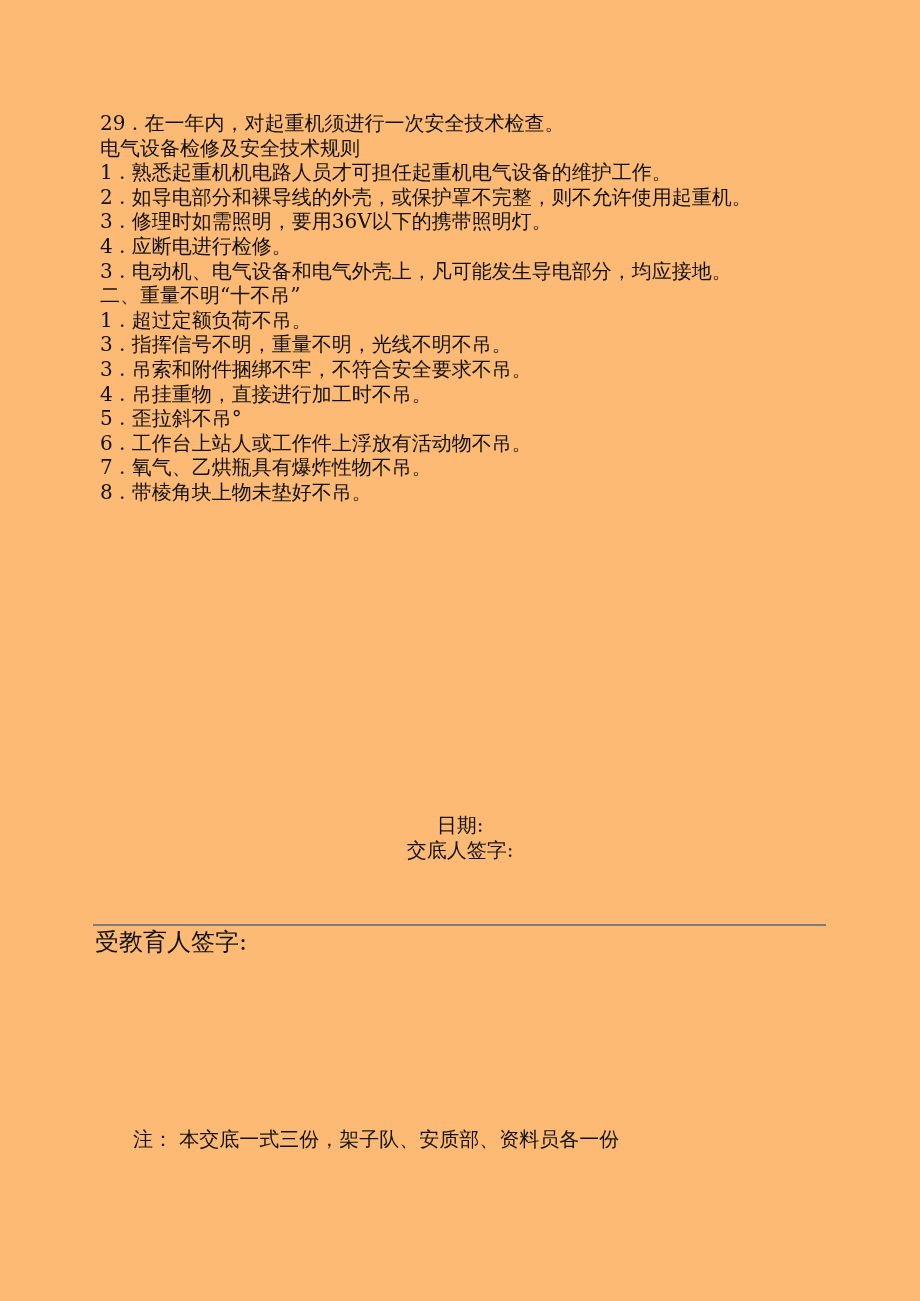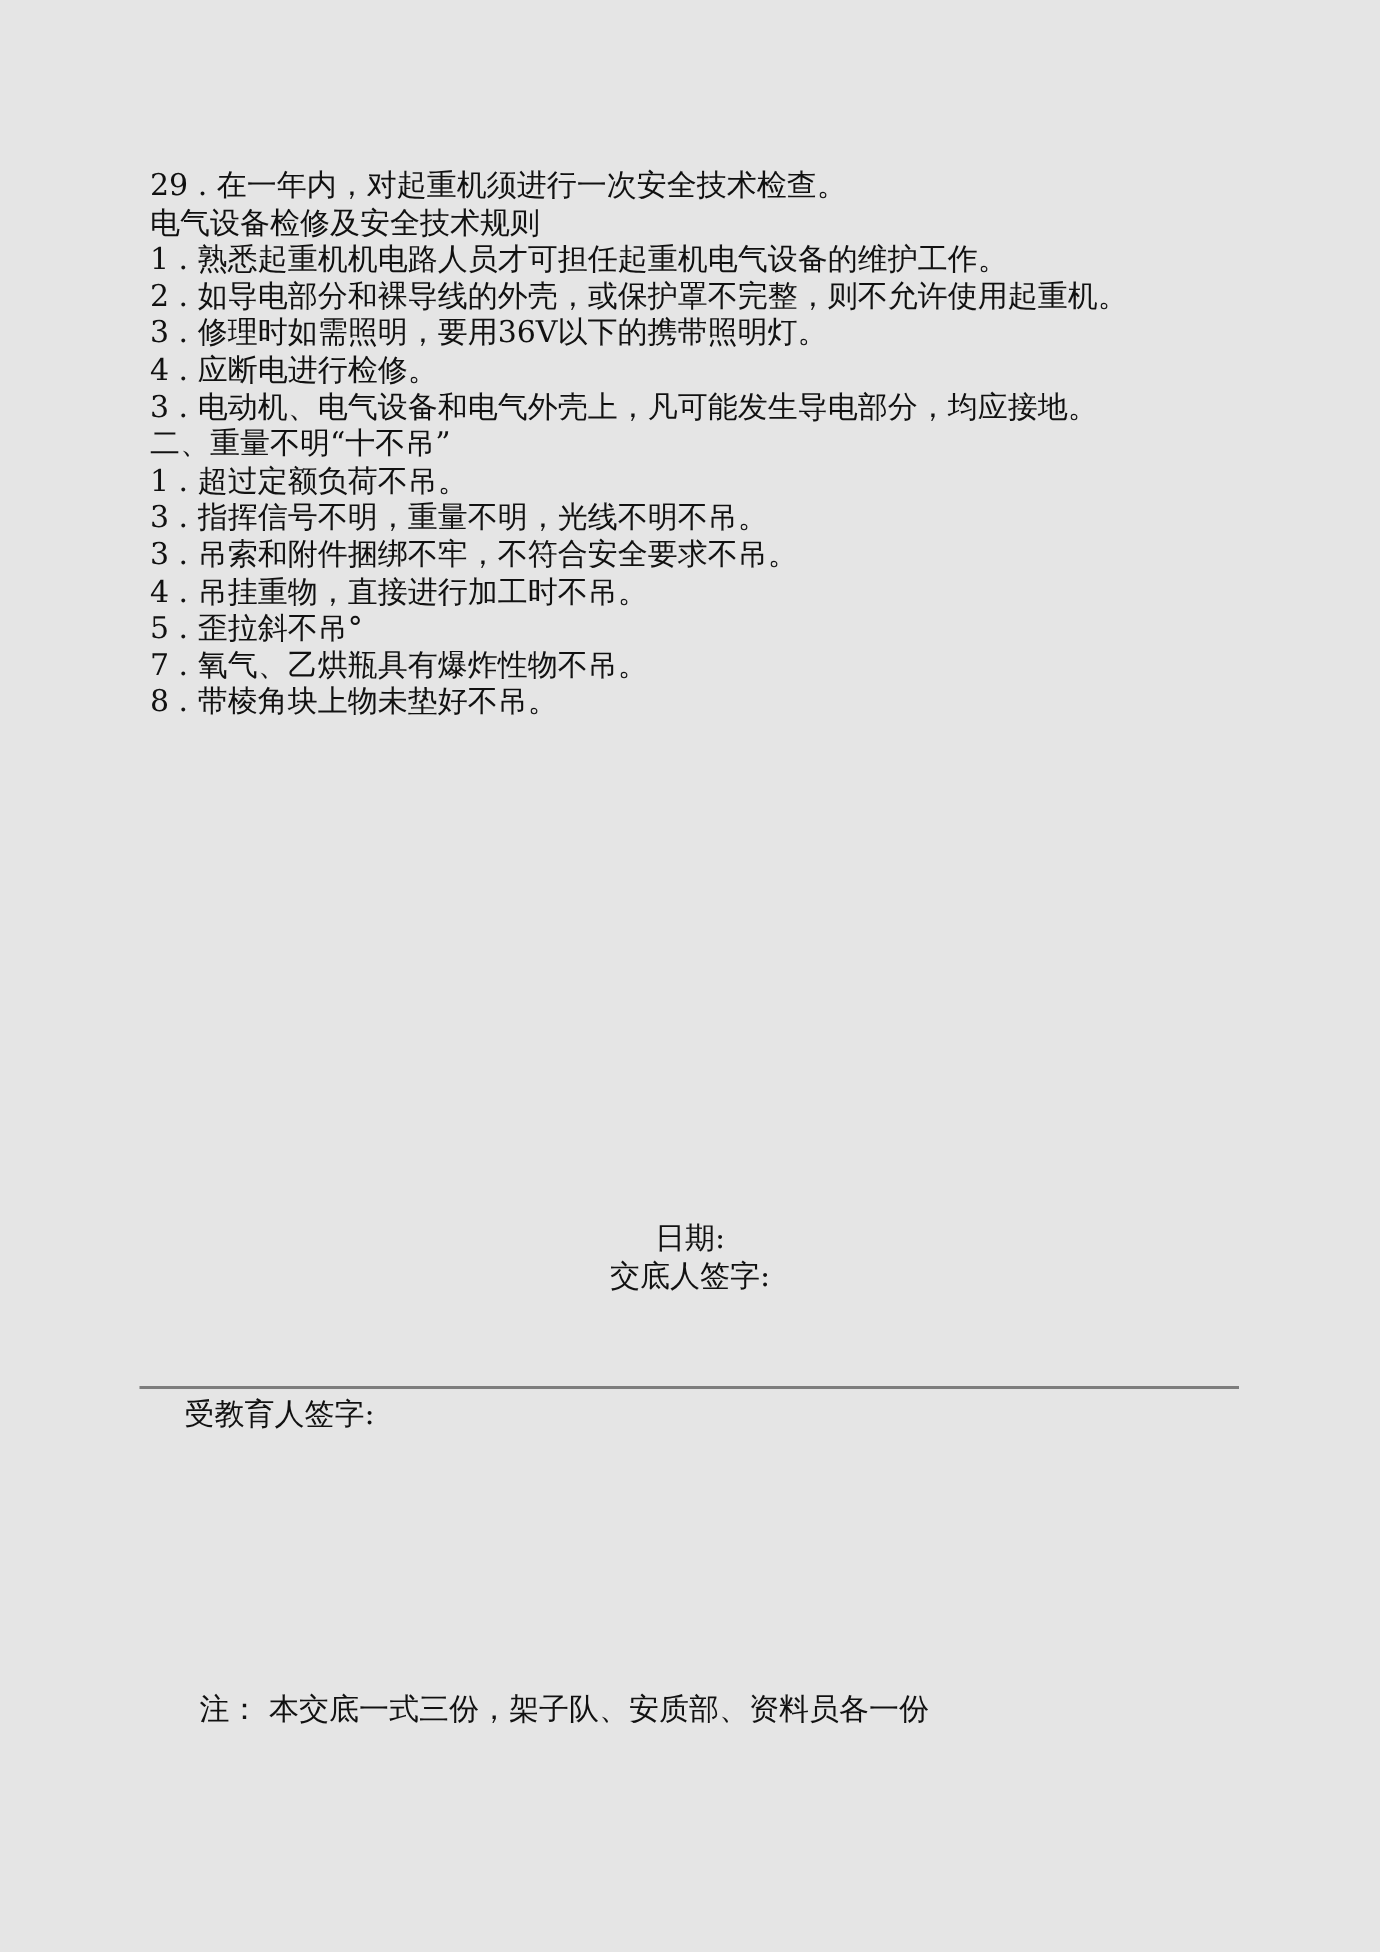--- a/index.html
+++ b/index.html
@@ -4,21 +4,21 @@
 <style>
   html, body {
     margin: 0;
     padding: 0;
     background: #ffffff;
   }
   .page {
     position: relative;
     width: 920px;
     height: 1301px;
-    background: #e5e5e5;
+    background: #fdba74;
     overflow: hidden;
     font-family: "DejaVu Serif", serif;
     color: #111111;
   }
   .body-text {
     position: absolute;
     left: 100px;
     top: 111px;
     width: 720px;
     font-size: 20px;
@@ -42,24 +42,23 @@
     left: 93px;
     top: 924px;
     width: 733px;
     height: 0;
     border-top: 2px solid #7d7d7d;
   }
   .educated {
     position: absolute;
     left: 95px;
     top: 930px;
-    font-size: 20px;
+    font-size: 24px;
     line-height: 25px;
     white-space: nowrap;
-    margin-left: 28px;
   }
   .note {
     position: absolute;
     left: 133px;
     top: 1127px;
     font-size: 20px;
     line-height: 25px;
     white-space: nowrap;
   }
 </style>
@@ -75,20 +74,21 @@
     <div class="line">2 . 如导电部分和裸导线的外壳，或保护罩不完整，则不允许使用起重机。</div>
     <div class="line">3 . 修理时如需照明，要用36V以下的携带照明灯。</div>
     <div class="line">4 . 应断电进行检修。</div>
     <div class="line">3 . 电动机、电气设备和电气外壳上，凡可能发生导电部分，均应接地。</div>
     <div class="line">二、重量不明“十不吊”</div>
     <div class="line">1 . 超过定额负荷不吊。</div>
     <div class="line">3 . 指挥信号不明，重量不明，光线不明不吊。</div>
     <div class="line">3 . 吊索和附件捆绑不牢，不符合安全要求不吊。</div>
     <div class="line">4 . 吊挂重物，直接进行加工时不吊。</div>
     <div class="line">5 . 歪拉斜不吊°</div>
+    <div class="line">6 . 工作台上站人或工作件上浮放有活动物不吊。</div>
     <div class="line">7 . 氧气、乙烘瓶具有爆炸性物不吊。</div>
     <div class="line">8 . 带棱角块上物未垫好不吊。</div>
   </div>
 
   <div class="sig-block">
     <div>日期:</div>
     <div>交底人签字:</div>
   </div>
 
   <div class="divider"></div>

